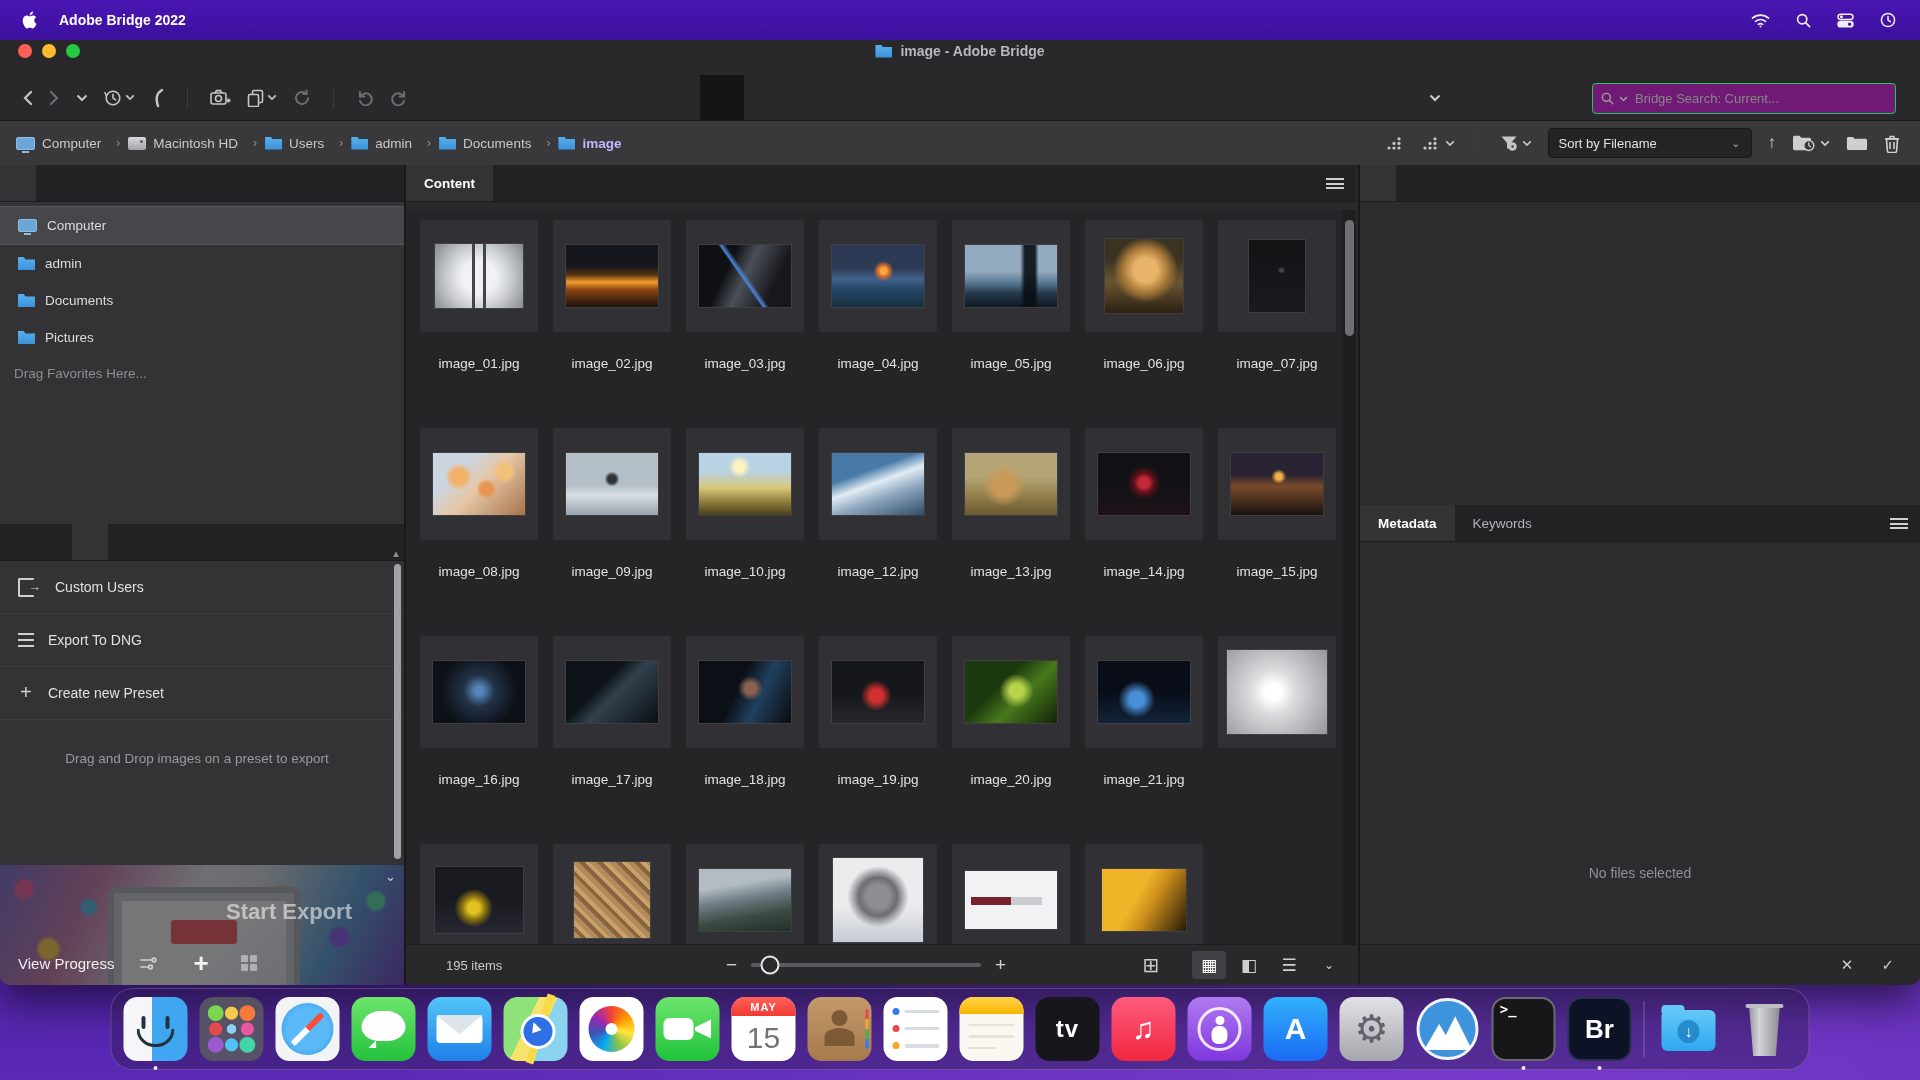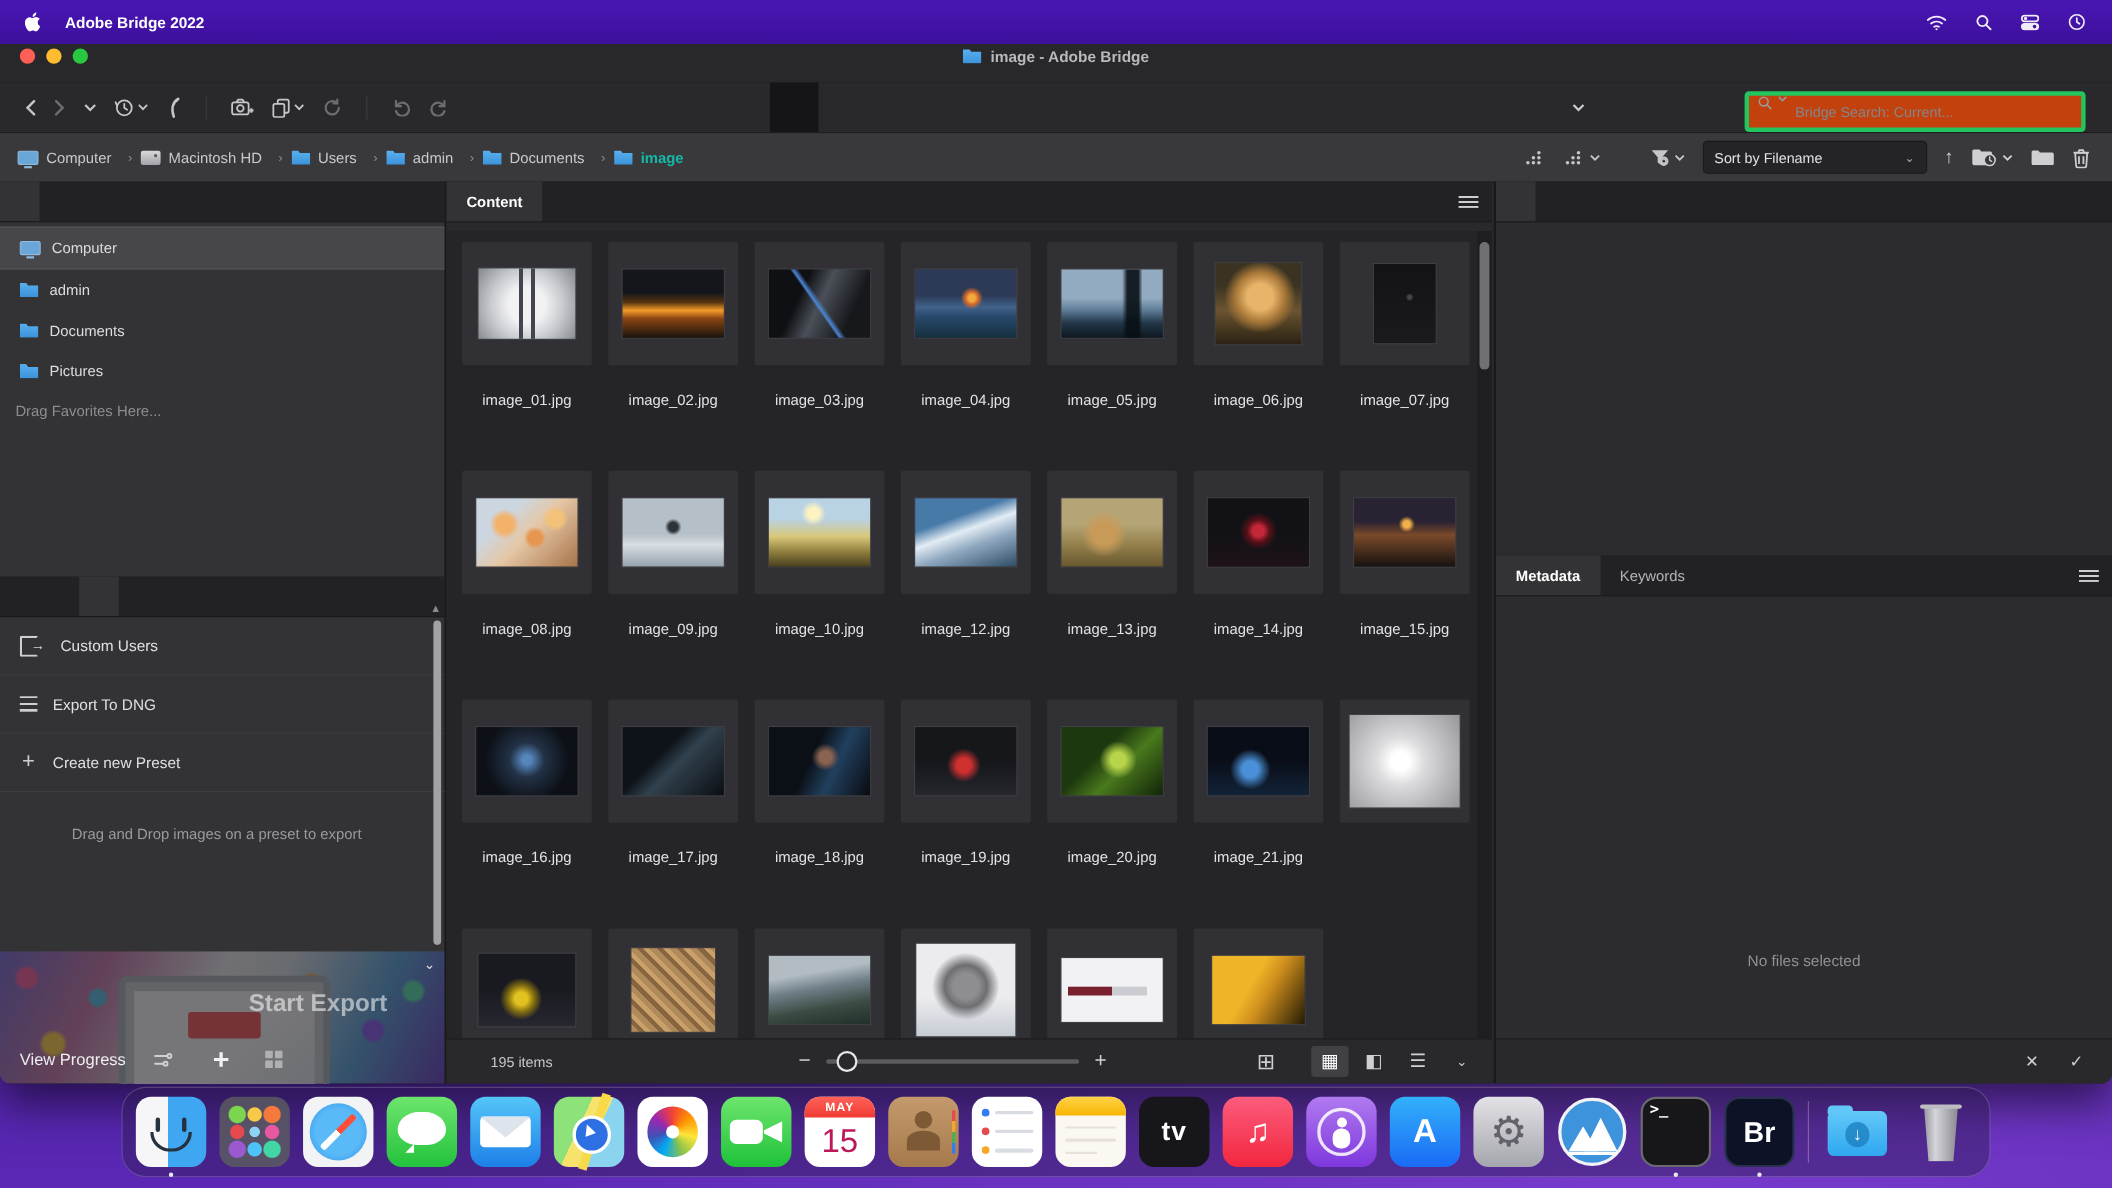--- a/index.html
+++ b/index.html
@@ -28,32 +28,32 @@
   
   .toolbar{position:absolute;top:48px;left:0;right:0;height:45px;background:#29292c;border-bottom:1px solid #1c1c1e;
         display:flex;align-items:center}
   .tb-icons{display:flex;align-items:center;gap:16px;padding-left:22px;color:#c6c6c9}
   .tb-icons .dim{color:#6d6d71}
   .tb-sep{width:1px;height:22px;background:#3c3c40;margin:0 6px}
   .ws-tabs{position:absolute;left:700px;top:0;bottom:0;display:flex;align-items:stretch}
   .ws-tab{display:flex;align-items:center;padding:0 22px;color:#cfcfd2;font-size:13.5px;font-weight:bold;cursor:default}
   .ws-tab.active{background:#151517;color:#fff}
   .ws-chev{display:flex;align-items:center;color:#cfcfd2;padding:0 14px}
-  .searchbox{position:absolute;right:24px;top:8px;width:286px;height:29px;background:#c2410c;border:4px solid #22c55e;
-        border-radius:4px;display:flex;padding:0 8px;gap:5px}
+  .searchbox{position:absolute;right:24px;top:8px;width:286px;height:29px;background:#701a75;border:1px solid #22c55e;
+        border-radius:4px;display:flex;align-items:center;padding:0 8px;gap:5px}
   .searchbox input{flex:1;background:transparent;border:none;outline:none;color:#dcdcdf;font-size:13px;min-width:0}
   .searchbox input::placeholder{color:#86868a}
   
   .pathbar{position:absolute;top:94px;left:0;right:0;height:44px;background:#39393c;border-bottom:1px solid #1e1e20;
         display:flex;align-items:center;color:#c9c9cc;font-size:13.5px}
   .crumbs{display:flex;align-items:center;padding-left:16px}
   .crumb{display:flex;align-items:center;gap:7px;margin-right:8px}
   .crumb .sep{color:#8f8f93;margin-left:8px;font-size:12px}
   .crumb:last-child .sep{display:none}
-  .crumb.current .lbl{color:#14b8a6;font-weight:bold}
+  .crumb.current .lbl{color:#c4b5fd;font-weight:bold}
   .path-right{margin-left:auto;display:flex;align-items:center;gap:16px;padding-right:20px;color:#c6c6c9}
   .sortsel{width:182px;height:28px;background:#242427;border:1px solid #19191b;border-radius:4px;display:flex;
         align-items:center;padding:0 10px;color:#e2e2e5;font-size:13px;gap:6px}
   .sortsel .cv{margin-left:auto;color:#a8a8ac;font-size:11px}
   
   .panel-tabs{display:flex;align-items:stretch;background:#222225;height:36px;border-bottom:1px solid #1c1c1e}
   .panel-tab{display:flex;align-items:center;padding:0 18px;color:#b4b4b8;font-size:13.5px;cursor:default;white-space:nowrap;overflow:hidden}
   .panel-tab.active{background:#333336;color:#fff;font-weight:bold}
   .hamb{margin-left:auto;align-self:center;margin-right:12px;width:18px;height:11px;
         background:repeating-linear-gradient(180deg,#cfcfd2 0 2px,transparent 2px 4.5px)}
@@ -772,21 +772,21 @@
         <div class="layer" style="inset: 0px; border-radius: 14px; background: linear-gradient(rgb(109, 229, 109), rgb(31, 194, 58));"></div>
         <div class="layer" style="left: 13%; top: 33%; width: 46%; height: 34%; background: rgb(255, 255, 255); border-radius: 6px;"></div>
         <div class="layer" style="right: 13%; top: 35%; width: 26%; height: 30%; background: rgb(255, 255, 255); clip-path: polygon(100% 0px, 100% 100%, 0px 58%, 0px 42%);"></div>
       </div>
     </div>
     <div class="dock-item">
       <div style="position:absolute;inset:0">
         <div class="layer" style="inset: 0px; border-radius: 14px; background: rgb(255, 255, 255);"></div>
         <div class="layer" style="left: 0px; right: 0px; top: 0px; height: 30%; border-radius: 14px 14px 0px 0px; background: linear-gradient(rgb(255, 97, 89), rgb(239, 59, 51));"></div>
         <div class="layer" style="left: 0px; right: 0px; top: 2%; height: 27%; display: flex; align-items: center; justify-content: center; font-size: 11px; font-weight: bold; color: rgb(255, 255, 255); letter-spacing: 1px;">MAY</div>
-        <div class="layer" style="inset: 28% 0px 0px; display: flex; align-items: center; justify-content: center; font-size: 30px; color: #be185d;">15</div>
+        <div class="layer" style="inset: 28% 0px 0px; display: flex; align-items: center; justify-content: center; font-size: 30px; color: #737373;">15</div>
       </div>
     </div>
     <div class="dock-item">
       <div style="position:absolute;inset:0">
         <div class="layer" style="inset: 0px; border-radius: 14px; background: linear-gradient(rgb(196, 154, 108), rgb(165, 121, 76));"></div>
         <div class="layer" style="left: 37%; top: 20%; width: 26%; height: 26%; border-radius: 50%; background: rgb(125, 90, 53);"></div>
         <div class="layer" style="left: 26%; top: 48%; width: 48%; height: 28%; border-radius: 50% 50% 0px 0px; background: rgb(125, 90, 53);"></div>
         <div class="layer" style="right: 4%; top: 18%; width: 6%; height: 64%; background: linear-gradient(rgb(229, 72, 77) 0px, rgb(229, 72, 77) 25%, rgb(245, 166, 35) 25%, rgb(245, 166, 35) 50%, rgb(76, 175, 80) 50%, rgb(76, 175, 80) 75%, rgb(47, 124, 246) 75%, rgb(47, 124, 246) 100%); border-radius: 2px;"></div>
       </div>
     </div>

